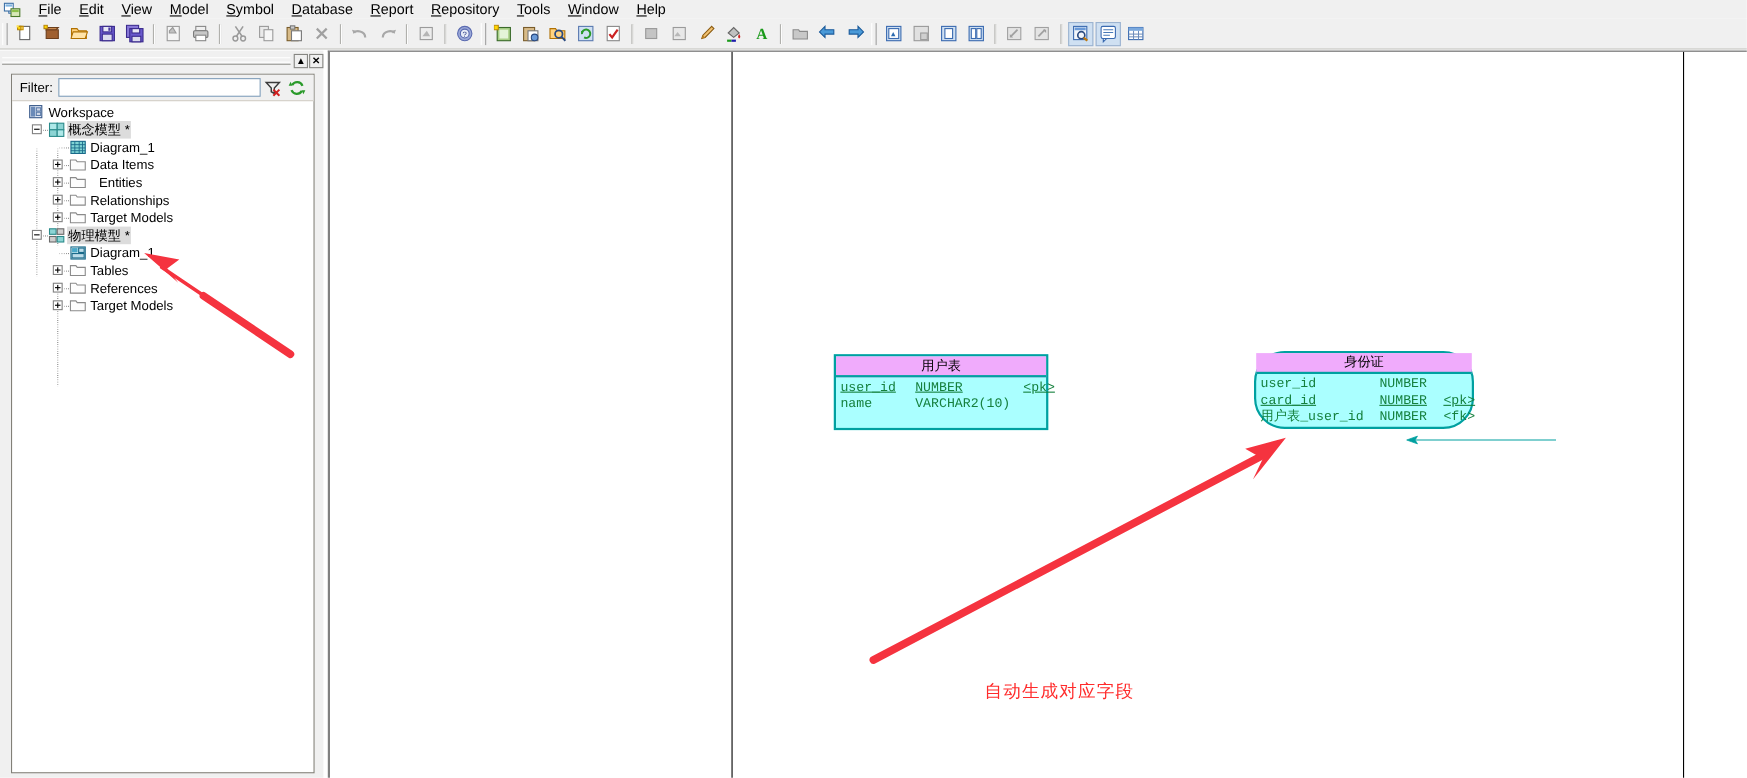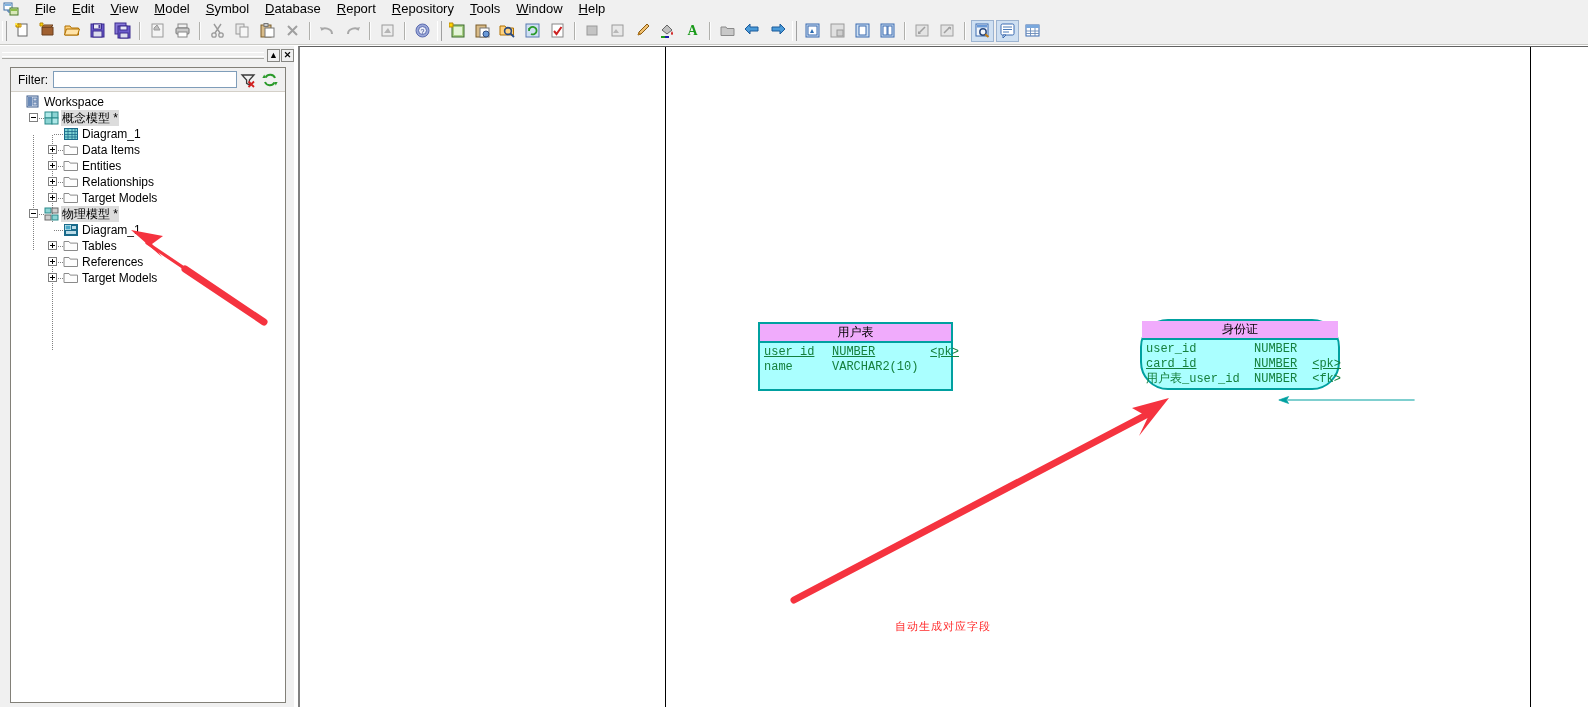--- a/index.html
+++ b/index.html
@@ -311,21 +311,21 @@
 
   
   .red-arrow {
     position: absolute;
     pointer-events: none;
   }
   #red-note {
     position: absolute;
     left: 893px; top: 618px;
     font-family: "Liberation Sans", "DejaVu Sans", sans-serif;
-    font-size: 11px;
+    font-size: 16px;
     color: #ff2b2b;
     white-space: nowrap;
     letter-spacing: 1px;
   }
 </style>
 </head>
 <body>
 
 <div id="menubar">
   <div id="app-icon">
@@ -705,21 +705,21 @@
         <span class="expander plus" style="left:37px; top:3px;"></span>
         <span class="dotline-h" style="left:47px; top:8px; width:5px;"></span>
         <span class="folder-icon">
           <svg width="16" height="14" viewBox="0 0 16 14">
               <path d="M1 2.5 h5 l1.2 1.6 h7.3 v7.4 h-13.5z" fill="#fdfdfd" stroke="#8a8a8a"></path>
             </svg>
         </span>
         <span class="tlabel">Data Items</span>
       </div>
 
-      <div class="tnode" style="padding-left:52px;">
+      <div class="tnode" style="padding-left:52px;gap:8px;">
         <span class="expander plus" style="left:37px; top:3px;"></span>
         <span class="dotline-h" style="left:47px; top:8px; width:5px;"></span>
         <span class="folder-icon">
           <svg width="16" height="14" viewBox="0 0 16 14">
               <path d="M1 2.5 h5 l1.2 1.6 h7.3 v7.4 h-13.5z" fill="#fdfdfd" stroke="#8a8a8a"></path>
             </svg>
         </span>
         <span class="tlabel">Entities</span>
       </div>
 

